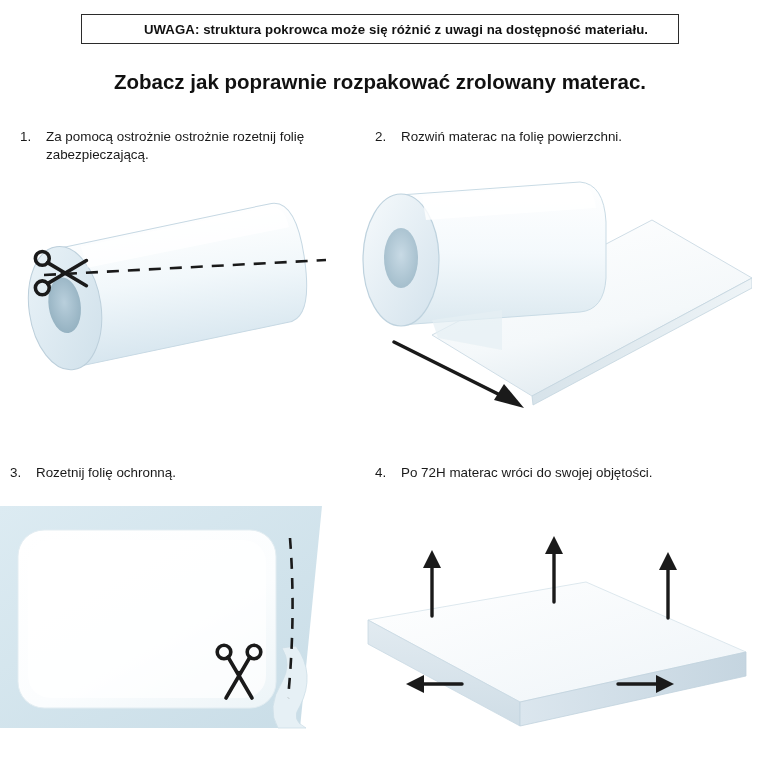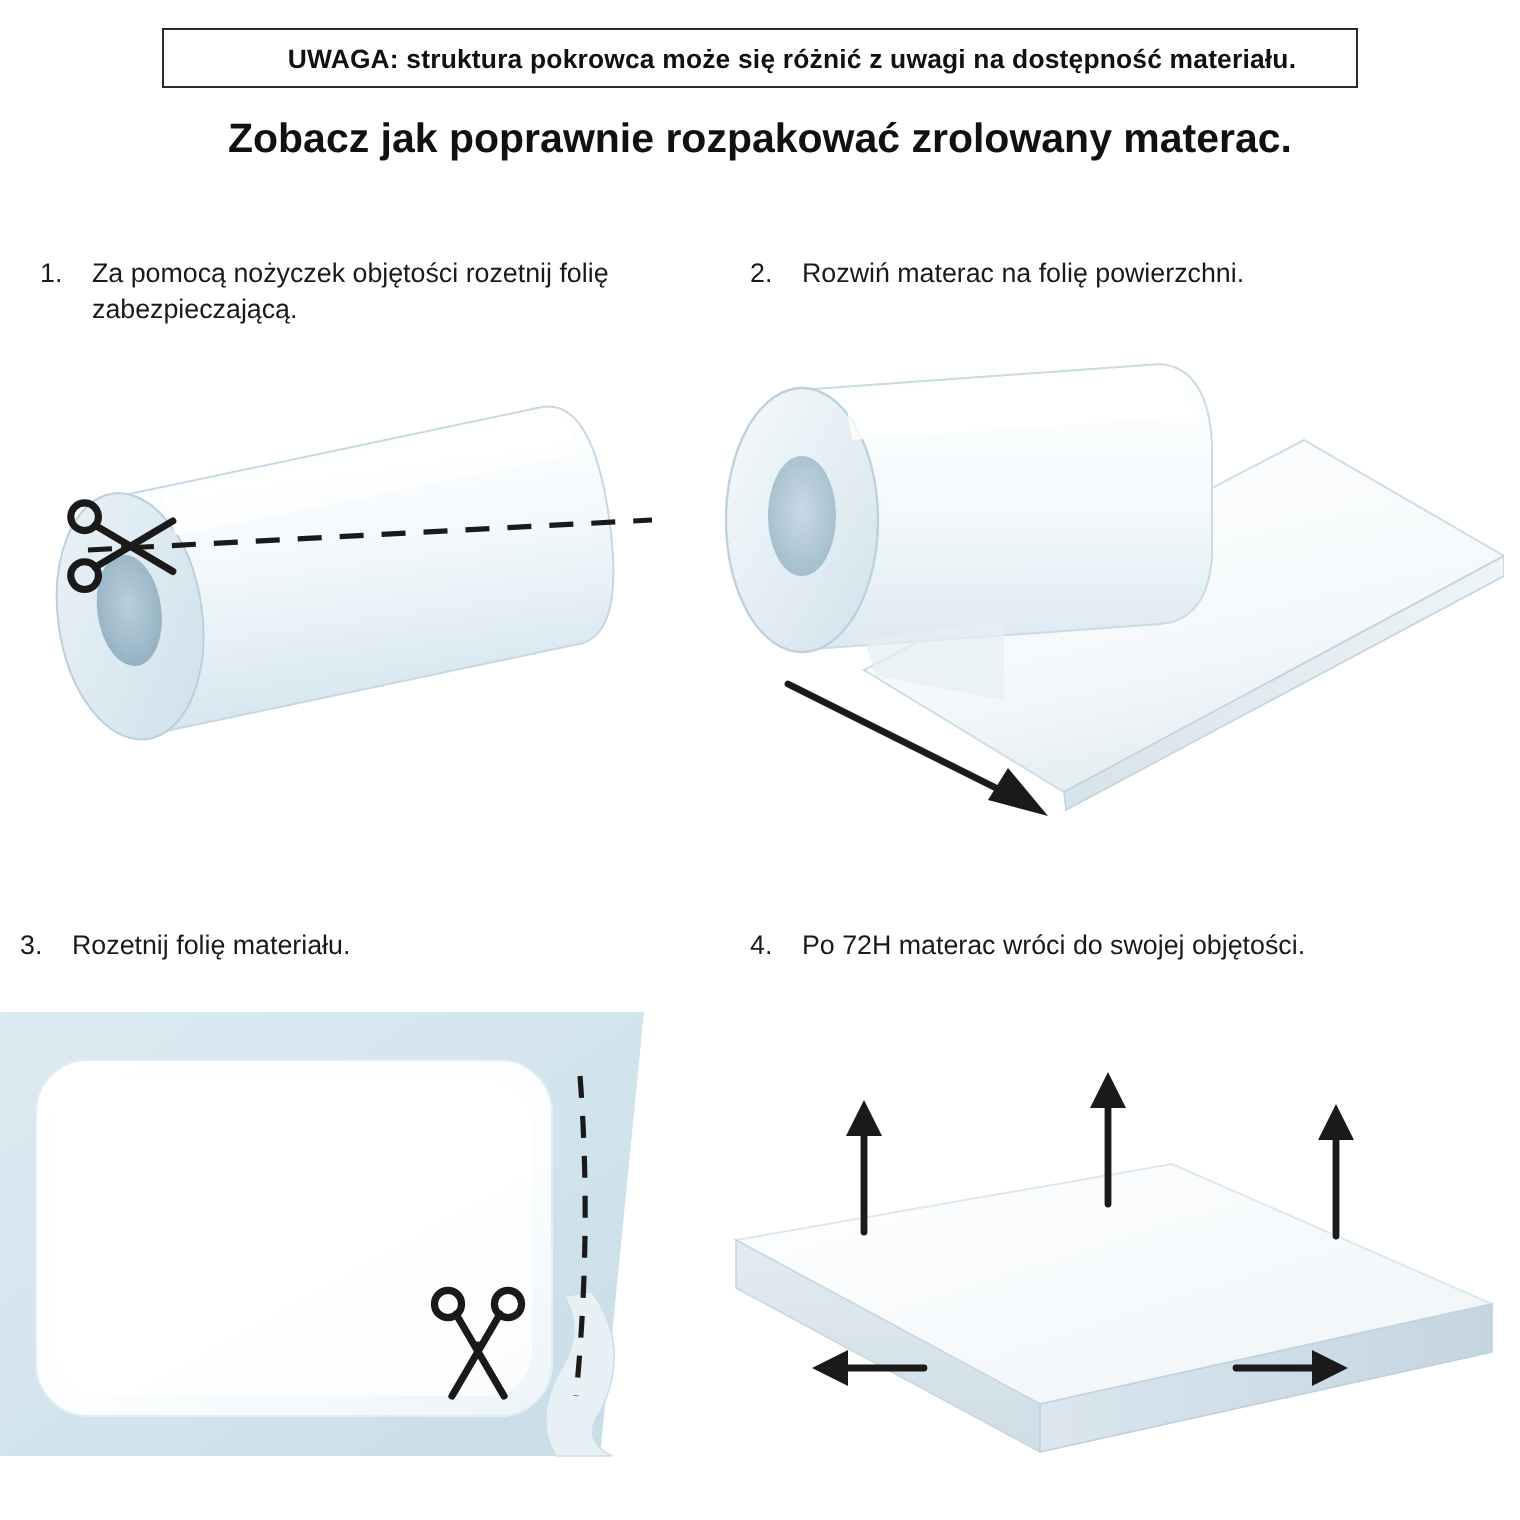--- a/index.html
+++ b/index.html
@@ -36,21 +36,21 @@
     font-weight: bold;
     letter-spacing: 0.1px;
     color: #111111;
     white-space: nowrap;
   }
 
   
   .heading {
     position: absolute;
     left: 0;
-    top: 58px;
+    top: 70px;
     width: 760px;
     text-align: center;
     font-size: 20.5px;
     font-weight: bold;
     color: #111111;
   }
 
   
   .step-caption {
     position: absolute;
@@ -86,31 +86,31 @@
 <body>
 
 <div class="notice">
   <span class="notice-text">UWAGA: struktura pokrowca może się różnić z uwagi na dostępność materiału.</span>
 </div>
 
 <div class="heading">Zobacz jak poprawnie rozpakować zrolowany materac.</div>
 
 <div class="step-caption" id="cap1">
   <span class="num">1.</span>
-  <span class="txt">Za pomocą nożyczek objętości rozetnij folię zabezpieczającą.</span>
+  <span class="txt">Za pomocą ostrożnie ostrożnie rozetnij folię zabezpieczającą.</span>
 </div>
 
 <div class="step-caption" id="cap2">
   <span class="num">2.</span>
   <span class="txt">Rozwiń materac na folię powierzchni.</span>
 </div>
 
 <div class="step-caption" id="cap3">
   <span class="num">3.</span>
-  <span class="txt">Rozetnij folię materiału.</span>
+  <span class="txt">Rozetnij folię ochronną.</span>
 </div>
 
 <div class="step-caption" id="cap4">
   <span class="num">4.</span>
   <span class="txt">Po 72H materac wróci do swojej objętości.</span>
 </div>
 
 <div class="panel" id="panel1">
   <svg width="330" height="230" viewBox="0 0 330 230" xmlns="http://www.w3.org/2000/svg">
     <defs>

